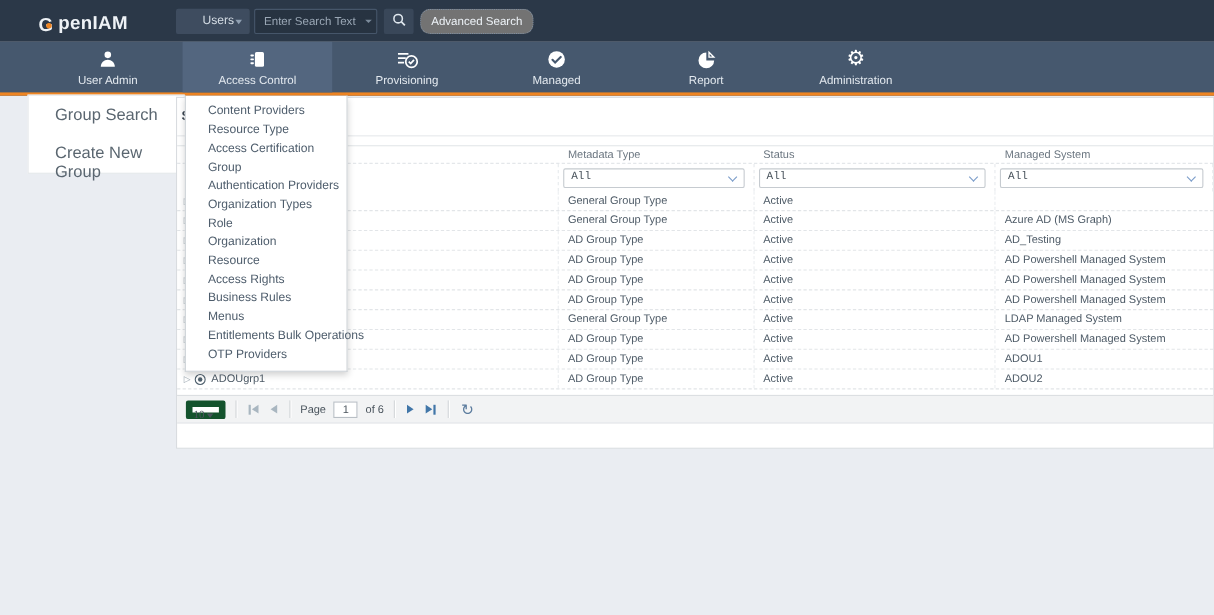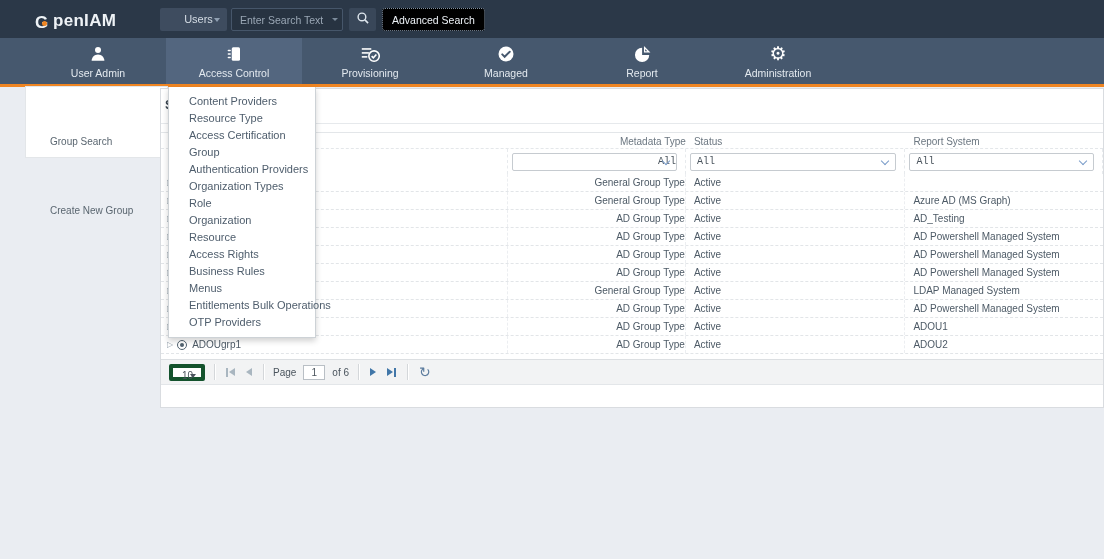--- a/index.html
+++ b/index.html
@@ -10,59 +10,59 @@
   .topbar { position:absolute; left:0; top:0; width:1104px; height:38px; background:#2b3848; }
   .logo { position:absolute; left:35px; top:7px; height:24px; display:flex; align-items:flex-end; color:#eef2f6; font-size:17px; font-weight:bold; letter-spacing:.3px; }
   .logo-mark { position:relative; display:inline-block; width:17px; height:17px; margin-right:1px; font-size:17px; line-height:17px; color:#eef2f6; font-weight:bold; }
   .logo-mark .dot { position:absolute; left:7px; top:7px; width:5px; height:5px; border-radius:50%; background:#ef8522; }
   .tb-select { position:absolute; left:160px; top:8px; width:67px; height:23px; background:#3e4c5f; border-radius:2px; color:#d4dce4; font-size:11px; line-height:23px; padding-left:10px; cursor:pointer;text-align:center; }
   .tb-select .caret { position:absolute; right:7px; top:10px; width:0; height:0; border-left:3.5px solid transparent; border-right:3.5px solid transparent; border-top:4px solid #90a0b2; }
   .tb-input { position:absolute; left:231px; top:8px; width:112px; height:23px; background:#273341; border:1px solid #46566a; border-radius:2px; color:#9aa7b5; font-size:10.5px; padding:0 16px 0 8px; outline:none; font-family:"Liberation Sans", sans-serif; }
   .tb-input::placeholder { color:#9aa7b5; opacity:1; }
   .tb-input-caret { position:absolute; left:332px; top:18px; width:0; height:0; border-left:3px solid transparent; border-right:3px solid transparent; border-top:3.5px solid #7c8b9b; }
   .tb-search-btn { position:absolute; left:349px; top:8px; width:27px; height:23px; background:#394759; border:none; border-radius:2px; display:flex; align-items:center; justify-content:center; cursor:pointer; }
-  .tb-adv-btn { position:absolute; left:382px; top:8px; height:23px; padding:0 9px; background:#000000; border:1px dotted #7f8fa2; border-radius:3px; color:#eef3f8; font-size:10.5px; cursor:pointer; font-family:"Liberation Sans", sans-serif; }
+  .tb-adv-btn { position:absolute; left:382px; top:8px; height:23px; padding:0 9px; background:#737373; border:1px dotted #7f8fa2; border-radius:9px; color:#eef3f8; font-size:10.5px; cursor:pointer; font-family:"Liberation Sans", sans-serif; }
 
   
   .navbar { position:absolute; left:0; top:38px; width:1104px; height:49px; background:#46586e; border-bottom:3px solid #ef8522; display:flex; padding-left:30px; }
   .nav-tab { width:136px; height:46px; display:flex; flex-direction:column; align-items:center; justify-content:flex-end; padding-bottom:5px; cursor:pointer; }
   .nav-tab.active { background:#53667f; }
   .nav-tab .nicon { height:22px; display:flex; align-items:center; justify-content:center; }
   .nav-tab .nlabel { margin-top:2px; font-size:10.5px; color:#e3e9ef; }
   .gear-glyph { font-size:19px; color:#fff; line-height:20px; }
 
   
   .side-panel { position:absolute; left:25px; top:86px; width:143px; height:72px; background:#fff; border:1px solid #e3e6e9; }
-  .side-item { padding:9px 0 9px 24px; font-size:10px; color:#5a6670; cursor:pointer;margin-top:40px; }
+  .side-item { padding:9px 0 9px 24px; font-size:15px; color:#5a6670; cursor:pointer; }
 
   
   .main-panel { position:absolute; left:160px; top:88px; width:944px; height:320px; background:#fff; border:1px solid #d9dce0; }
   .panel-heading { position:absolute; left:4px; top:9px; font-size:12px; font-weight:bold; color:#3a4550; white-space:nowrap; }
   .panel-divider { position:absolute; left:0; top:34px; width:100%; height:0; border-top:1px solid #e6e9ec; }
 
   .thead { position:absolute; left:0; top:43px; width:100%; height:16px; display:flex; border-top:1px solid #e3e6e9; }
   .thead .hcell { font-size:10px; color:#6b7680; padding:3px 0 0 8px; }
-  .c1 { width:348px; } .c2 { width:178px;text-align:right; } .c3 { width:220px; } .c4 { width:198px; }
+  .c1 { width:348px; } .c2 { width:178px; } .c3 { width:220px; } .c4 { width:198px; }
 
   .tfilters { position:absolute; left:0; top:59px; width:100%; height:26px; display:flex; border-top:1px dashed #e4e7ea; }
   .fcell { position:relative; border-right:1px dashed #e7eaed;font-family:Liberation Mono, monospace; }
   .fselect { position:relative; margin:4px 8px 0 4px; height:18px; background:#fff; border:1px solid #c6cbd0; border-radius:2px; font-size:10px; color:#49535c; line-height:16px; padding-left:6px; cursor:pointer; }
   .fselect .blue-chevron { position:absolute; right:7px; top:4px; width:6px; height:6px; border-left:1.5px solid #7a9cc9; border-bottom:1.5px solid #7a9cc9; transform:rotate(-45deg); }
 
   .tbody { position:absolute; left:0; top:85px; width:100%; }
   .trow { display:flex; height:18px; line-height:17px; border-bottom:1px dashed #e2e5e8; font-size:10px; color:#4d5a66; cursor:pointer; }
   .trow .cell { padding-left:8px; overflow:hidden; white-space:nowrap; border-right:1px dashed #eceef1; }
   .trow .cell:last-child { border-right:none; }
   .cell.namecell { display:flex; align-items:center; padding-left:6px; }
   .expand { font-size:8px; color:#9aa6b0; margin-right:4px; }
   .gicon { display:inline-flex; align-items:center; justify-content:center; width:10px; height:10px; border:1.5px solid #51626f; border-radius:50%; margin-right:5px; flex:none; }
   .gicon i { display:block; width:4px; height:4px; border-radius:50%; background:#51626f; }
 
   .pagbar { position:absolute; left:0; top:270px; width:100%; height:26px; background:#f2f3f4; border-top:1px solid #dcdfe2; border-bottom:1px solid #e3e6e9; display:flex; align-items:center; padding-left:8px; gap:7px; font-size:10px; color:#4a545d; }
-  .pag-size { position:relative; width:36px; height:17px; background:#fff; border:4px solid #14532d; border-radius:2px; line-height:15px; padding-left:9px; cursor:pointer; }
+  .pag-size { position:relative; width:36px; height:17px; background:#fff; border:6px solid #14532d; border-radius:2px; line-height:15px; padding-left:1px; cursor:pointer;font-family:Liberation Serif, serif; }
   .pag-size .caret { position:absolute; right:5px; top:6px; width:0; height:0; border-left:3px solid transparent; border-right:3px solid transparent; border-top:4px solid #4a545d; }
   .pag-sep { width:1px; height:16px; background:#d4d7da; box-shadow:1px 0 0 #fff; margin:0 2px; }
   .pbtn { display:flex; align-items:center; gap:1px; cursor:pointer; padding:2px; }
   .tri-l { width:0; height:0; border-top:4.5px solid transparent; border-bottom:4.5px solid transparent; border-right:6px solid #a9b6c0; }
   .tri-r { width:0; height:0; border-top:4.5px solid transparent; border-bottom:4.5px solid transparent; border-left:6px solid #4176a8; }
   .vbar { width:2px; height:9px; }
   .vbar.gray { background:#a9b6c0; } .vbar.blue { background:#4176a8; }
   .page-input { width:22px; height:15px; border:1px solid #b9bfc5; font-size:10px; text-align:center; color:#4a545d; font-family:"Liberation Sans", sans-serif; outline:none; }
   .refresh { font-size:14px; color:#5c7c9e; cursor:pointer; line-height:14px; margin-left:2px; }
 
@@ -164,21 +164,21 @@
   </div>
 
   <div class="main-panel">
     <div class="panel-heading">Search Groups</div>
     <div class="panel-divider"></div>
 
     <div class="thead">
       <div class="hcell c1"></div>
       <div class="hcell c2">Metadata Type</div>
       <div class="hcell c3">Status</div>
-      <div class="hcell c4">Report System</div>
+      <div class="hcell c4">Managed System</div>
     </div>
 
     <div class="tfilters">
       <div class="fcell c1"></div>
       <div class="fcell c2">
         <div class="fselect">
           <span>All</span>
           <span class="blue-chevron"></span>
         </div>
       </div>

